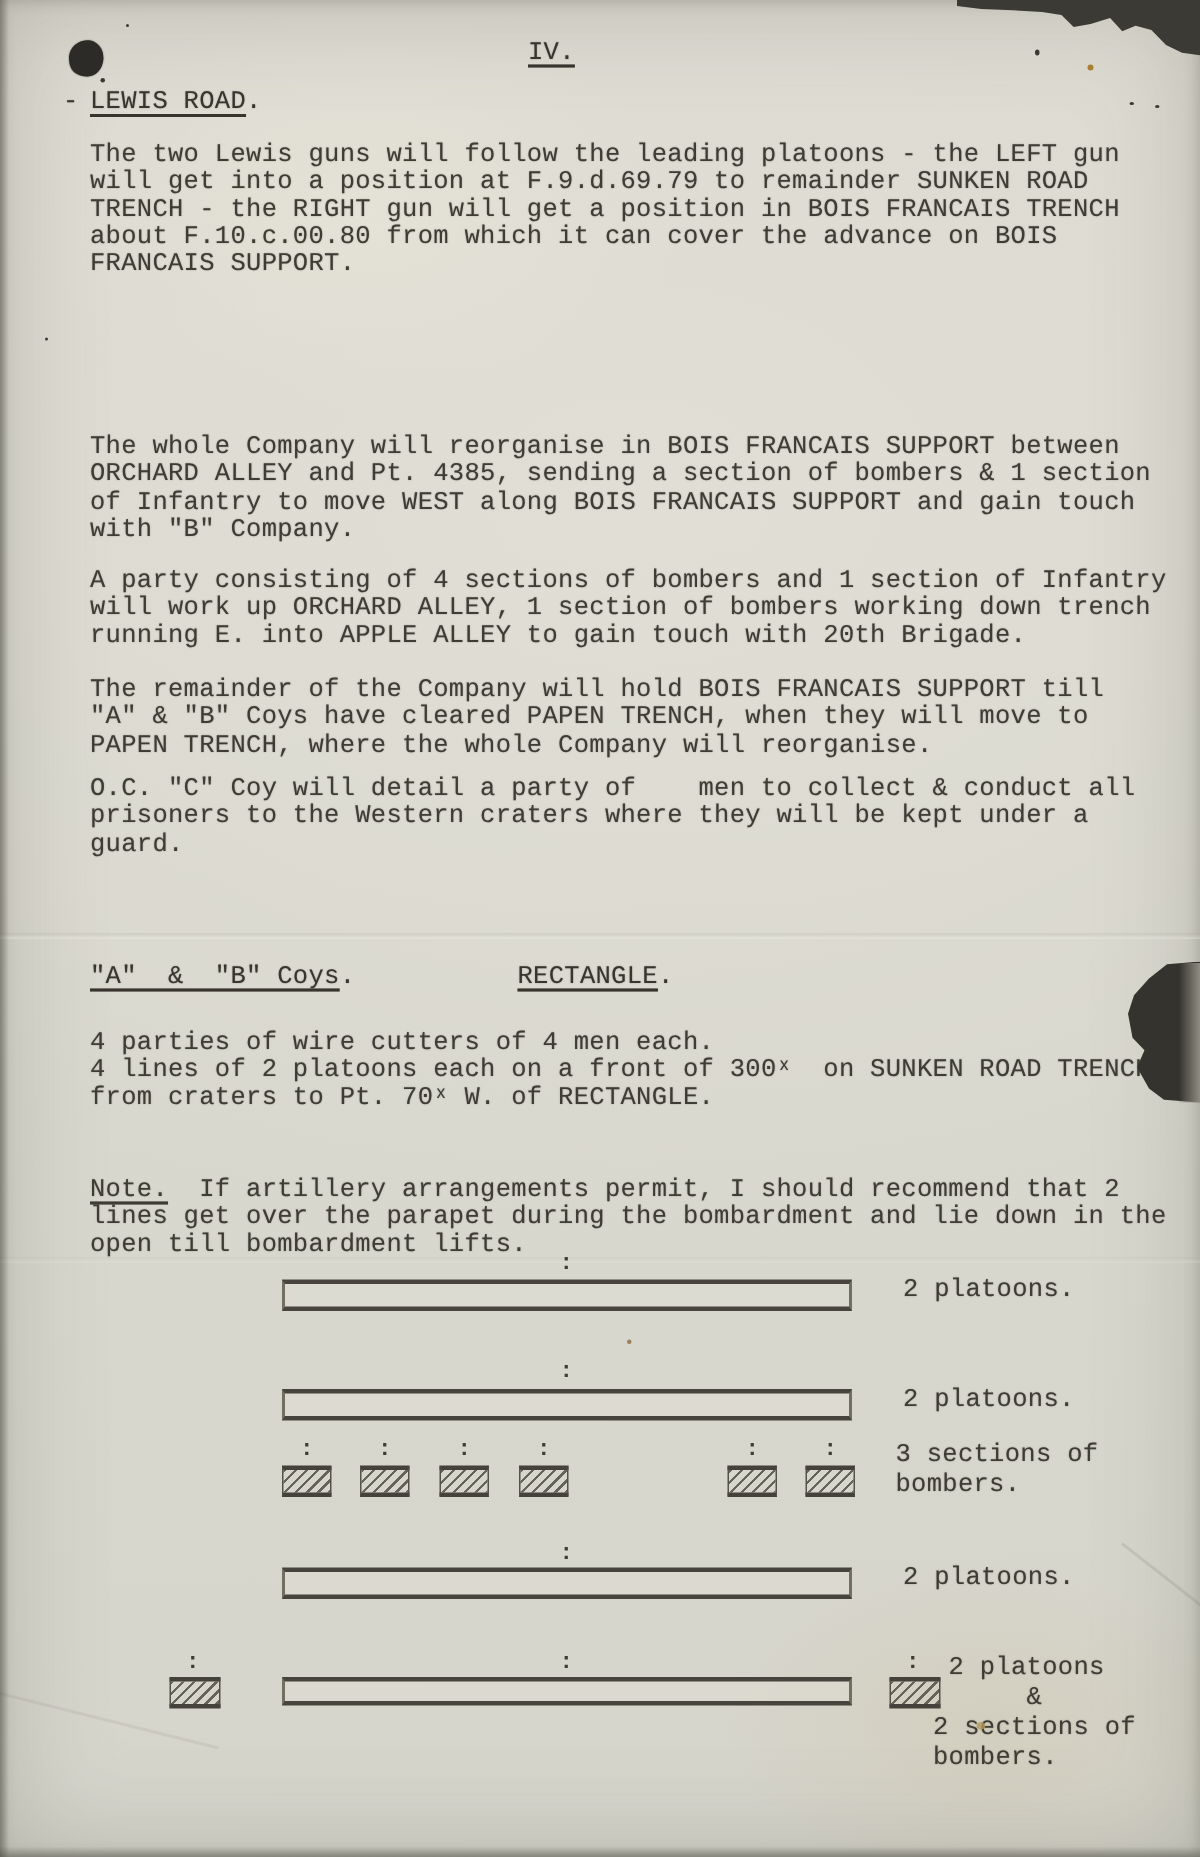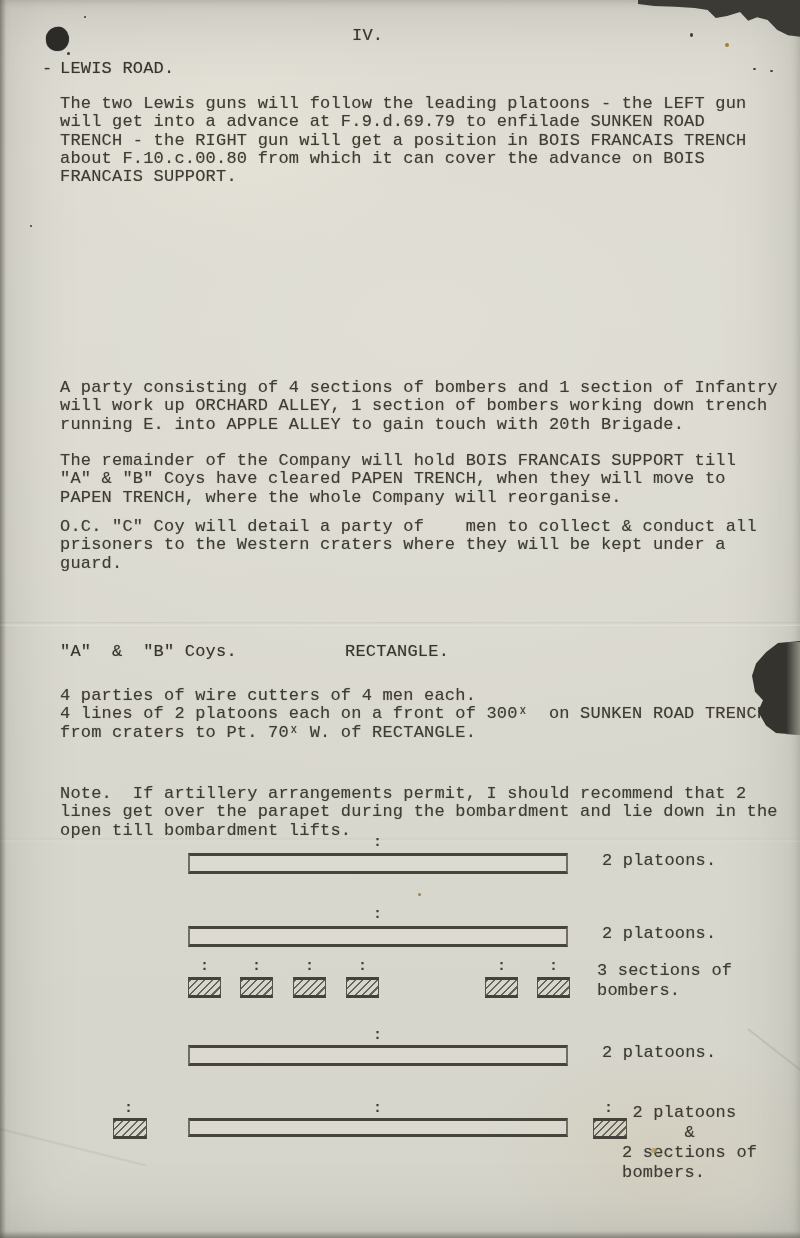--- a/index.html
+++ b/index.html
@@ -10,21 +10,21 @@
       radial-gradient(260px 160px at 660px 1150px, rgba(190,170,120,.16), transparent 70%),
       radial-gradient(300px 180px at 240px 140px, rgba(235,232,218,.5), transparent 75%),
       radial-gradient(900px 620px at 420px 330px, #e0ded5 0%, rgba(224,222,213,0) 80%),
       linear-gradient(178deg,#dcdad1 0%,#d9d8cf 55%,#d6d5cc 100%);
     box-shadow: inset 0 0 70px rgba(90,88,76,.28), inset 0 0 10px rgba(70,68,58,.30);
   }
   .ink{color:#3f3c35;text-shadow:0 0 1px rgba(64,61,54,.45);}
   .abs{position:absolute;}
   .para{position:absolute;left:60px;white-space:pre;font-size:17px;line-height:18.3px;letter-spacing:.2px;}
   .hd{font-size:17px;letter-spacing:.2px;white-space:pre;color:#38352f;}
-  .u{text-underline-offset:3.5px;text-decoration-thickness:1.6px;}
+  .u{text-decoration:underline;text-underline-offset:3.5px;text-decoration-thickness:1.6px;}
   
   .crease-h{position:absolute;left:0;width:100%;height:4px;
     background:linear-gradient(to bottom, rgba(120,118,106,.14), rgba(250,250,242,.30));}
   .crease-d{position:absolute;height:1.5px;background:rgba(110,108,96,.38);transform-origin:left center;}
   
   .tear-tr{position:absolute;top:0;right:0;width:162px;height:40px;background:#3b3a35;
     clip-path:polygon(0 0,100% 0,100% 92%,92.6% 88%,86% 75%,80% 50%,73.5% 43%,68% 52%,63% 30%,55% 40%,48% 45%,43% 25%,35% 20%,23% 17%,10% 15%,0 10%);}
   .blob-tl{position:absolute;left:46px;top:27px;width:23px;height:24px;background:#2c2b27;
     border-radius:58% 48% 52% 55%/52% 50% 58% 46%;transform:rotate(-8deg);
     box-shadow:0 0 1px rgba(44,43,39,.8);}
@@ -57,24 +57,28 @@
   <div class="crease-h" style="top:838px;opacity:.5"></div>
   <div class="crease-d" style="left:748px;top:1028px;width:72px;transform:rotate(38deg);opacity:.45"></div>
   <div class="crease-d" style="left:0;top:1128px;width:150px;transform:rotate(14deg);opacity:.3"></div>
 
   <div class="abs hd ink" style="left:352px;top:26px"><span class="u">IV.</span></div>
 
   <div class="abs hd ink" style="left:42px;top:59px">-</div>
   <div class="abs hd ink" style="left:60px;top:59px"><span class="u">LEWIS ROAD</span><span>.</span></div>
 
   <div class="para ink" style="top:95px">The two Lewis guns will follow the leading platoons - the LEFT gun
-will get into a advance at F.9.d.69.79 to enfilade SUNKEN ROAD
+will get into a position at F.9.d.69.79 to remainder SUNKEN ROAD
 TRENCH - the RIGHT gun will get a position in BOIS FRANCAIS TRENCH
 about F.10.c.00.80 from which it can cover the advance on BOIS
 FRANCAIS SUPPORT.</div>
+  <div class="para ink" style="top:290px">The whole Company will reorganise in BOIS FRANCAIS SUPPORT between
+ORCHARD ALLEY and Pt. 4385, sending a section of bombers &amp; 1 section
+of Infantry to move WEST along BOIS FRANCAIS SUPPORT and gain touch
+with "B" Company.</div>
   <div class="para ink" style="top:379px">A party consisting of 4 sections of bombers and 1 section of Infantry
 will work up ORCHARD ALLEY, 1 section of bombers working down trench
 running E. into APPLE ALLEY to gain touch with 20th Brigade.</div>
   <div class="para ink" style="top:452px">The remainder of the Company will hold BOIS FRANCAIS SUPPORT till
 "A" &amp; "B" Coys have cleared PAPEN TRENCH, when they will move to
 PAPEN TRENCH, where the whole Company will reorganise.</div>
   <div class="para ink" style="top:518px">O.C. "C" Coy will detail a party of    men to collect &amp; conduct all
 prisoners to the Western craters where they will be kept under a
 guard.</div>
 

